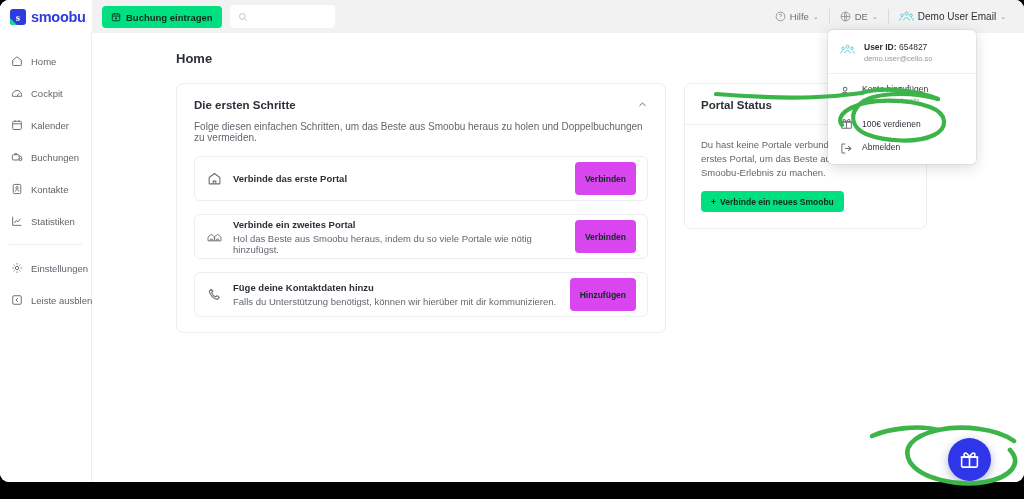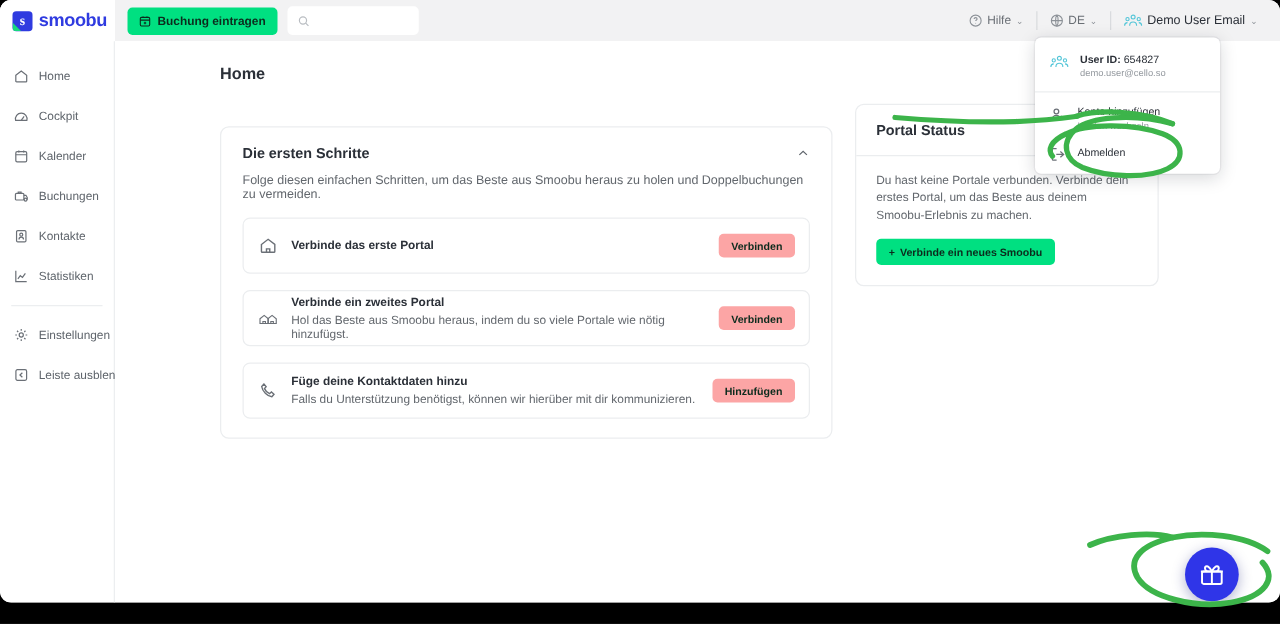--- a/index.html
+++ b/index.html
@@ -92,36 +92,36 @@
     width: 932px; height: 449px; background: #fff;
     padding: 18px 0 0 84px;
   }
   #page-title { font-size: 13px; font-weight: 700; color: #2b3038; }
 
   #cards-row { display: flex; gap: 18px; margin-top: 17px; align-items: flex-start; }
 
   .card {
     background: #fff; border: 1px solid #ebedef; border-radius: 7px;
   }
-  #steps-card { width: 490px; padding: 15px 17px 15px 17px; margin-top: 18px; }
+  #steps-card { width: 490px; padding: 15px 17px 15px 17px; }
   #steps-head { display: flex; align-items: flex-start; }
   #steps-title { font-size: 11.5px; font-weight: 700; color: #2b3038; }
   #steps-chevron { margin-left: auto; color: #5e646b; font-size: 9px; cursor: pointer; }
   #steps-sub { font-size: 10px; color: #62676d; margin-top: 9px; }
 
   .step-row {
     margin-top: 13px; height: 45px; border: 1px solid #ebedef; border-radius: 6px;
     display: flex; align-items: center; padding: 0 11px 0 12px; gap: 11px;
   }
   .step-icon { flex: none; color: #5e646b; }
   .step-text { flex: 1; }
   .step-title { font-size: 9.5px; font-weight: 700; color: #2b3038; }
   .step-desc { font-size: 9.5px; color: #62676d; margin-top: 3px; }
   .step-btn {
-    height: 19px; background: #fca5a5; border: none; border-radius: 4px;
+    height: 33px; background: #d946ef; border: none; border-radius: 4px;
     font-size: 8.5px; font-weight: 600; color: #0c2b1d; padding: 0 10px;
     cursor: pointer; font-family: "Liberation Sans", sans-serif; white-space: nowrap;
   }
 
   #portal-card { width: 243px; padding: 0; }
   #portal-title { font-size: 11.5px; font-weight: 700; color: #2b3038; padding: 15px 16px 13px 16px; }
   #portal-divider { height: 1px; background: #ebedef; }
   #portal-body { padding: 13px 16px 16px 16px; }
   #portal-desc { font-size: 9.5px; color: #62676d; line-height: 1.45; }
   #portal-btn {
@@ -432,20 +432,30 @@
             <path d="M2 13.2c0-2.4 1.9-4.2 4.3-4.2 1 0 1.9.3 2.6.8"></path>
           <path d="M11.3 9.4v4M9.3 11.4h4"></path>
         </svg>
       </span>
       <div>
         <div class="dd-label">Konto hinzufügen</div>
         <div class="dd-l2">Konten wechseln</div>
       </div>
     </div>
 
+    <div class="dd-row click" style="align-items:center">
+      <span class="dd-icon" style="display:flex;margin-top:0">
+        <svg width="13" height="13" viewBox="0 0 16 16" fill="none" stroke="#6b7077" stroke-width="1.25">
+          <rect x="2" y="6.2" width="12" height="7.6" rx="1"></rect>
+            <path d="M1.3 6.2h13.4M8 6.2v7.6"></path>
+          <path d="M8 6.2C7 4.6 6.2 3 4.9 3.1c-1.6.2-1.4 2.5.3 3.1M8 6.2c1-1.6 1.8-3.2 3.1-3.1 1.6.2 1.4 2.5-.3 3.1"></path>
+        </svg>
+      </span>
+      <div class="dd-label">100€ verdienen</div>
+    </div>
 
     <div class="dd-row click" style="">
       <span class="dd-icon" style="display:flex;margin-top:0">
         <svg width="13" height="13" viewBox="0 0 16 16" fill="none" stroke="#6b7077" stroke-width="1.25">
           <path d="M6.5 2.4H3.2a.9.9 0 0 0-.9.9v9.4a.9.9 0 0 0 .9.9h3.3"></path>
           <path d="M10.2 5.2L13.4 8l-3.2 2.8M6.2 8h7"></path>
         </svg>
       </span>
       <div class="dd-label">Abmelden</div>
     </div>

